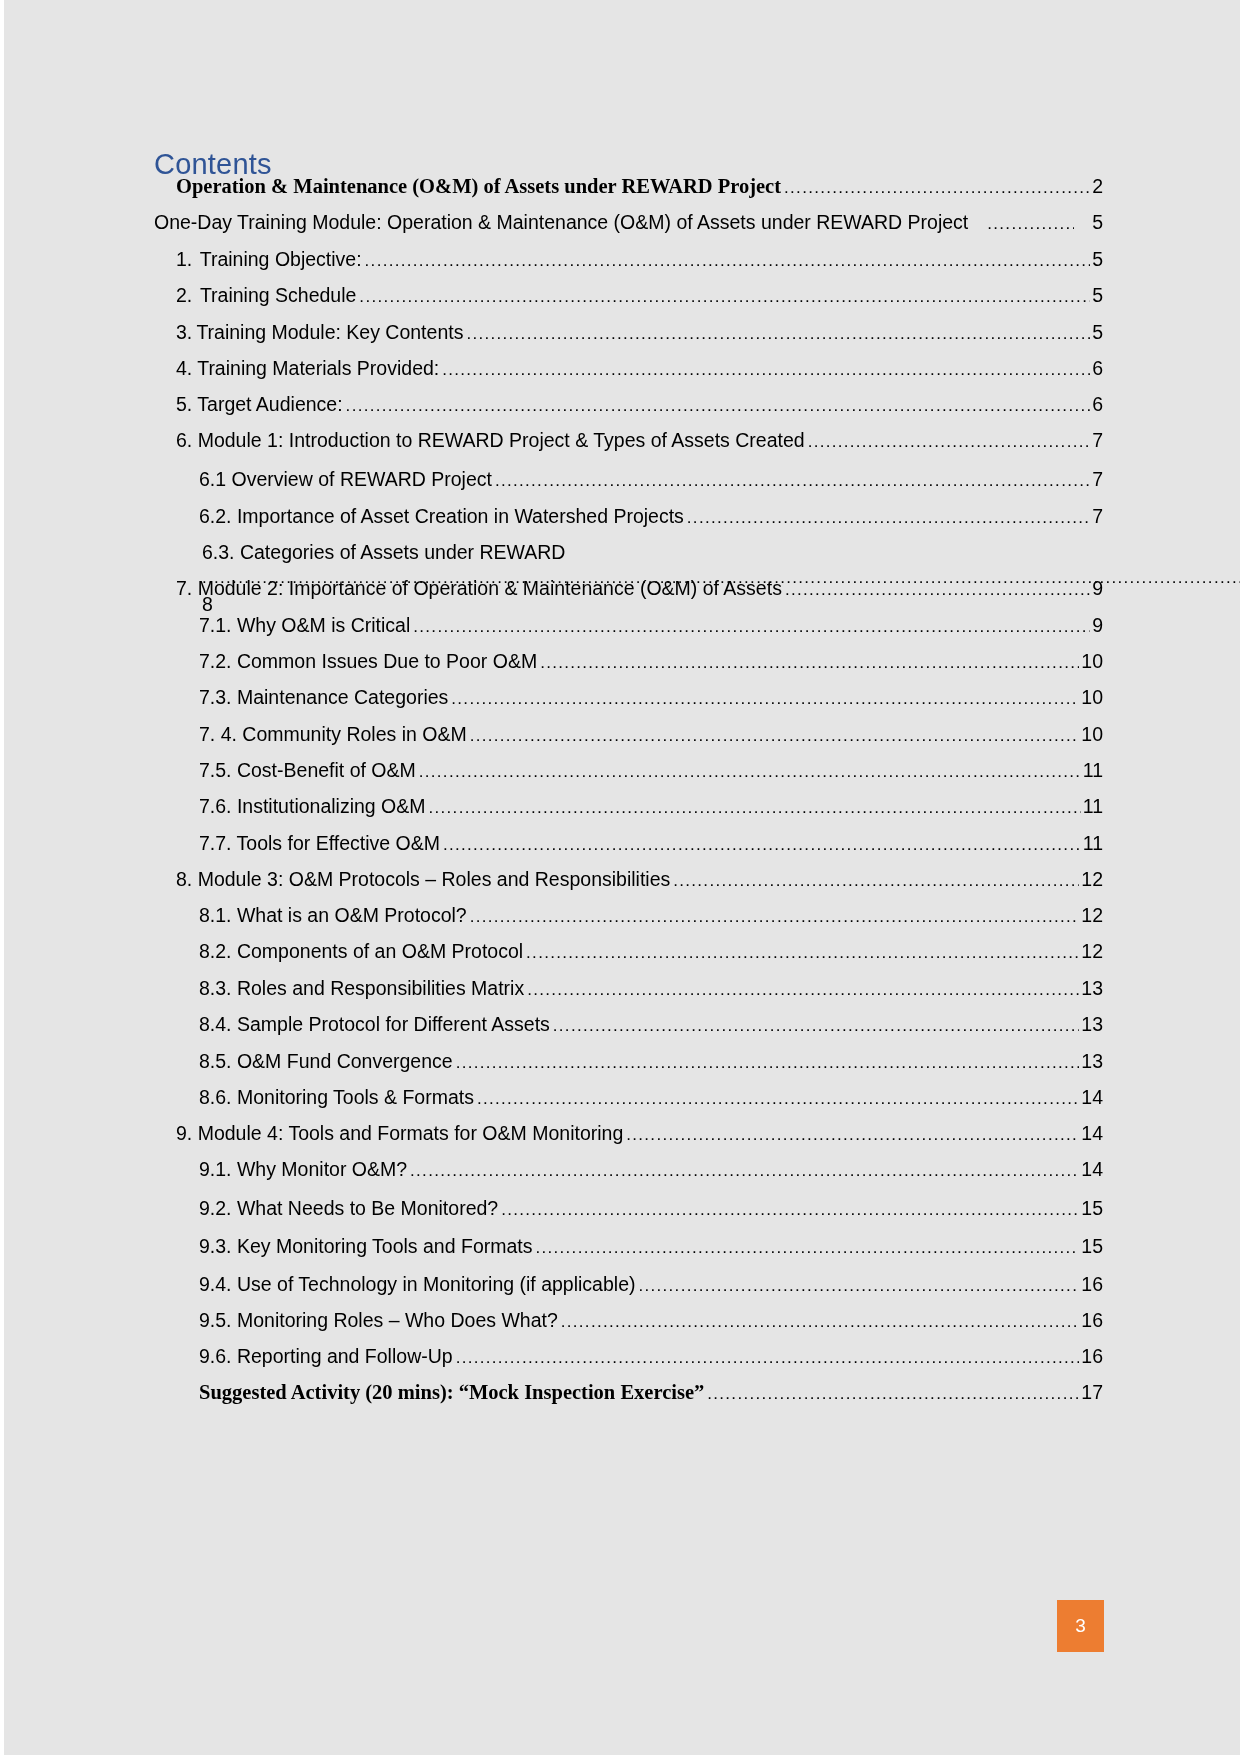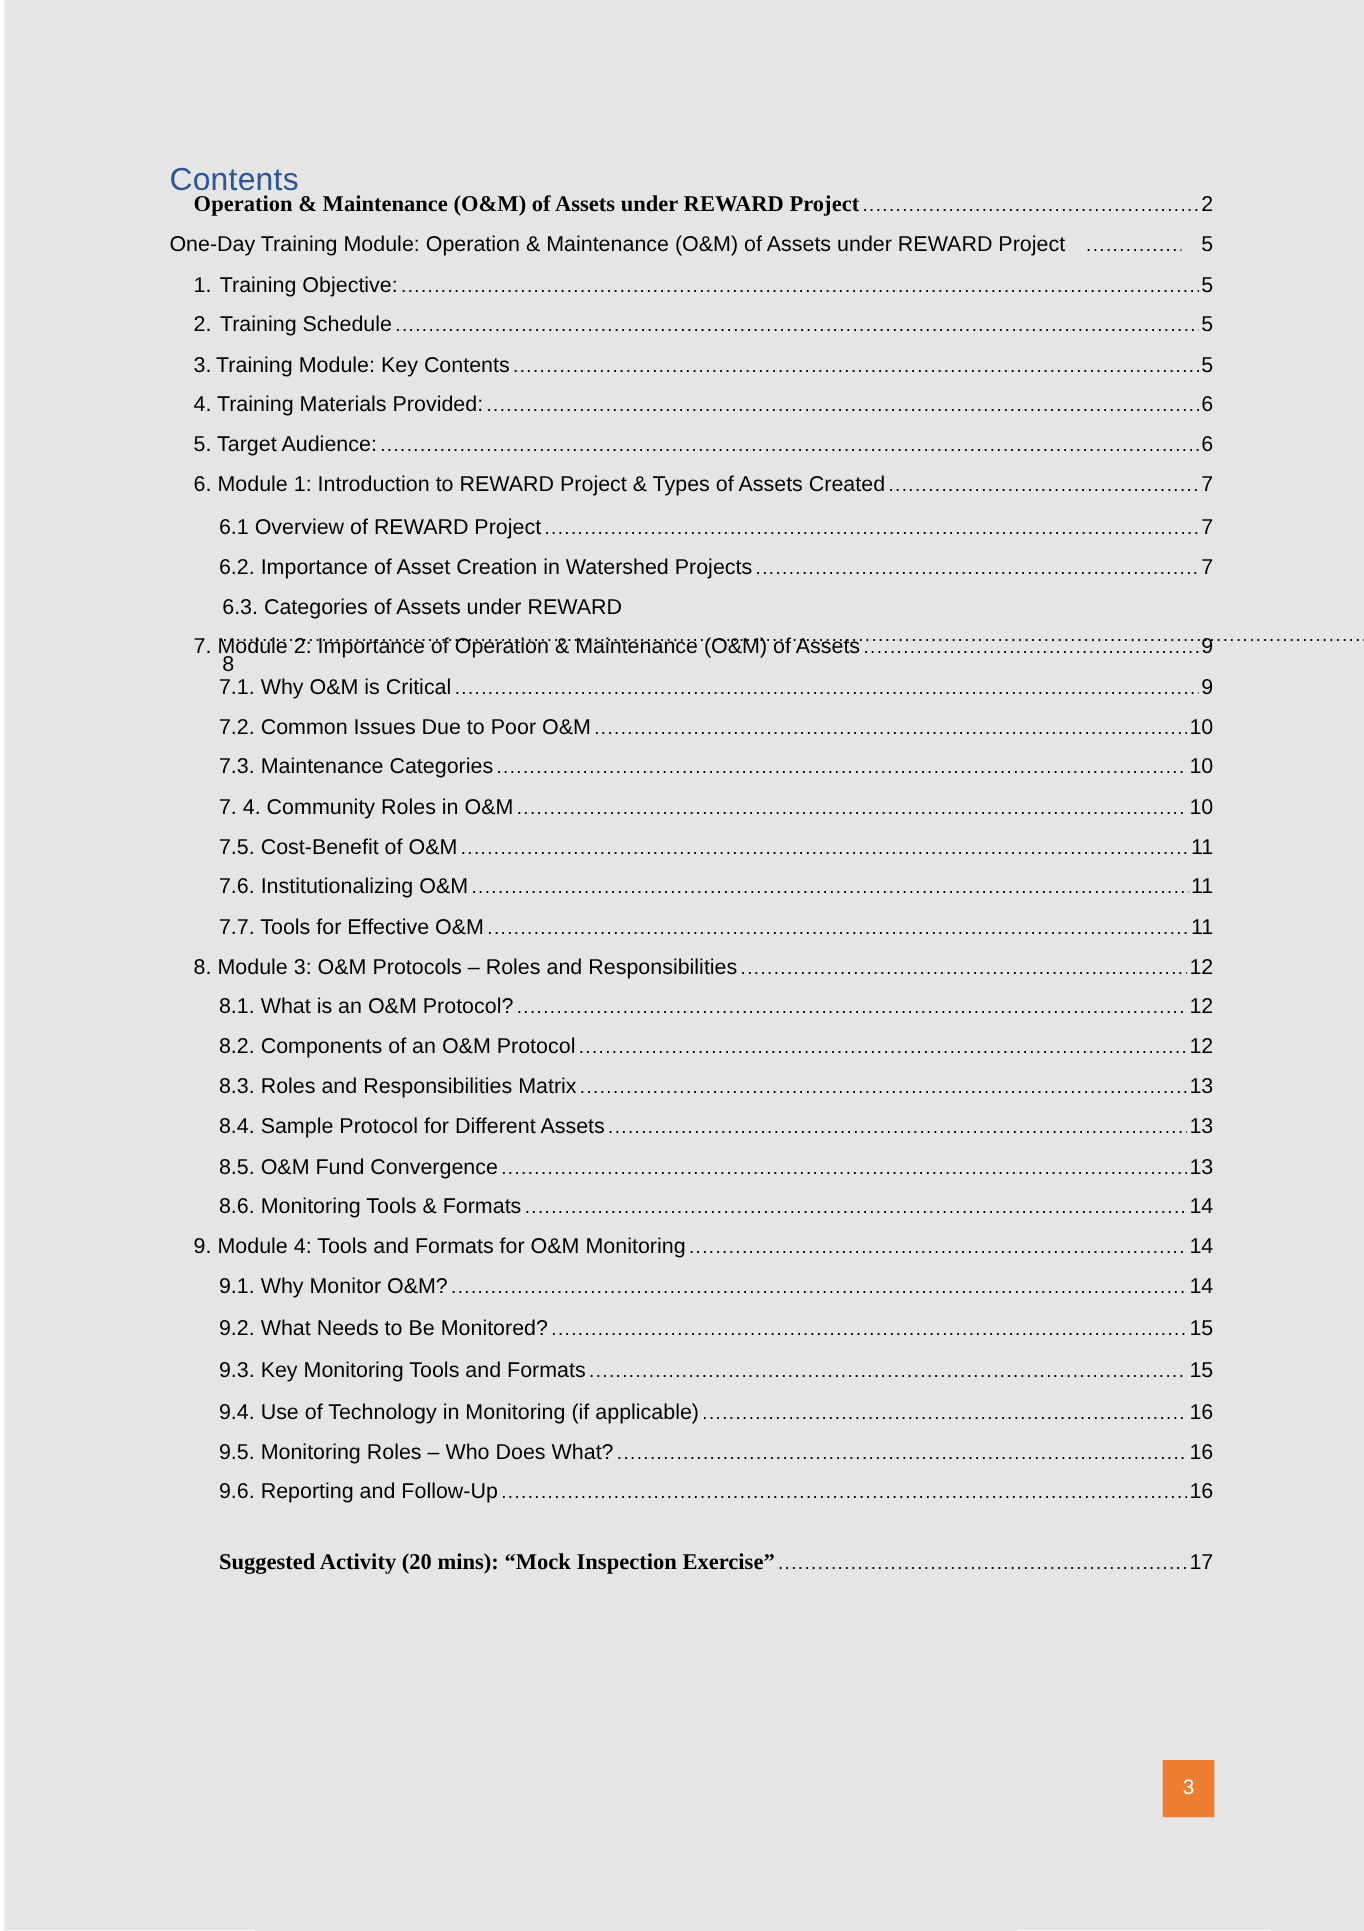--- a/index.html
+++ b/index.html
@@ -266,21 +266,21 @@
       <a class="toc-entry" href="#" style="top: 1307px; left: 195px;">
         <span class="toc-title">9.5. Monitoring Roles – Who Does What?</span>
         <span class="toc-leader"></span>
         <span class="toc-page">16</span>
       </a>
       <a class="toc-entry" href="#" style="top: 1343px; left: 195px;">
         <span class="toc-title">9.6. Reporting and Follow-Up</span>
         <span class="toc-leader"></span>
         <span class="toc-page">16</span>
       </a>
-      <a class="toc-entry serif-bold" href="#" style="top: 1379px; left: 195px; margin-top: 28px;">
+      <a class="toc-entry serif-bold" href="#" style="top: 1379px; left: 195px;">
         <span class="toc-title">Suggested Activity (20 mins): “Mock Inspection Exercise”</span>
         <span class="toc-leader"></span>
         <span class="toc-page">17</span>
       </a>
     </div>
   <div class="page-badge">
     <span>3</span>
   </div>
 </div>
 

